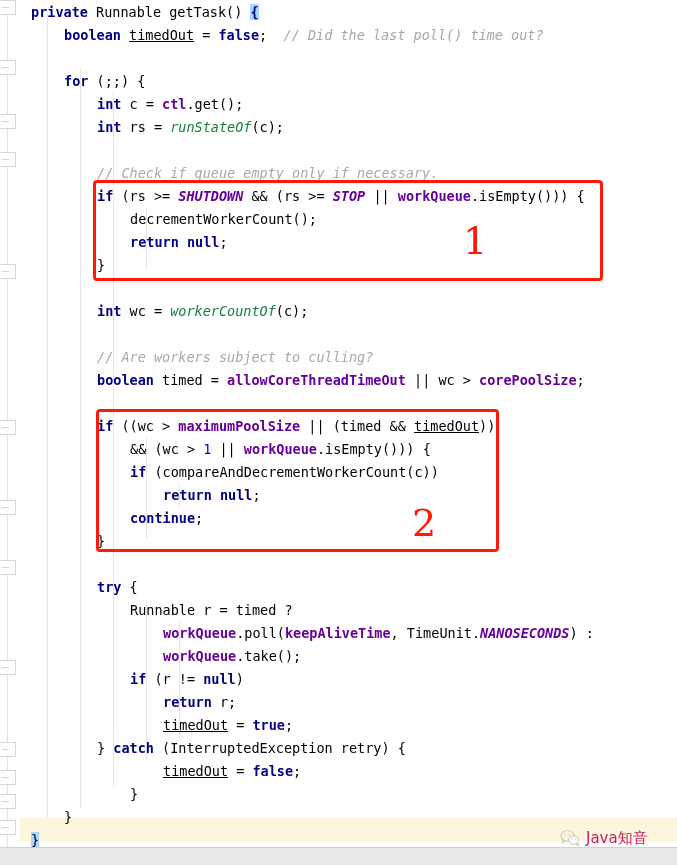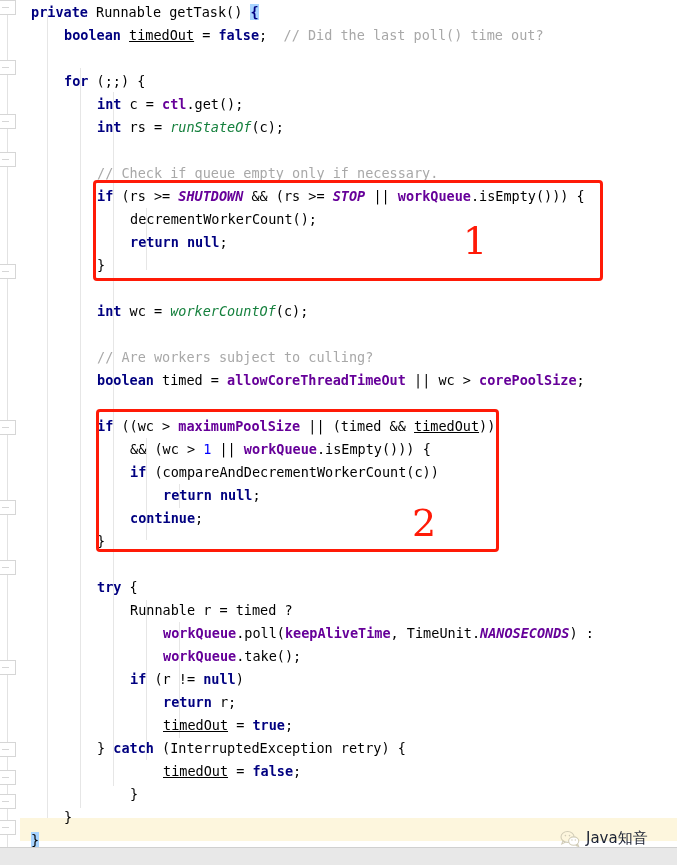--- a/index.html
+++ b/index.html
@@ -75,21 +75,21 @@
     left: 0;
     height: 23px;
     width: 677px;
     white-space: pre;
     color: #000000;
   }
 
   
   .kw      { color: #000080; font-weight: bold; }        
   .txt     { color: #000000; }                            
-  .cmt     { color: #a8a8a8; }        
+  .cmt     { color: #a8a8a8; font-style: italic; }        
   .fld     { color: #660099; font-weight: bold; }         
   .sconst  { color: #660099; font-weight: bold; font-style: italic; } 
   .smeth   { color: #15803d; font-style: italic; }        
   .num     { color: #0000ff; }                            
   .var-u   { color: #000000; text-decoration: underline; } 
   .brace-hl{ background: #a8d4ff; }
 
   
   #caret-line {
     position: absolute;
@@ -113,23 +113,23 @@
     font-family: "DejaVu Serif", "Liberation Serif", serif;
     font-size: 38px;
     line-height: 38px;
     font-weight: normal;
   }
 
   
   #watermark {
     position: absolute;
     display: flex;
-    align-items: flex-end;
+    align-items: flex-start;
     gap: 6px;
-    color: #0f172a;
+    color: #be185d;
     font-family: "DejaVu Sans", "Liberation Sans", sans-serif;
     font-size: 15px;
     opacity: .95;
   }
   #watermark .wm-icon {
     width: 20px; height: 18px;
     position: relative;
   }
 
   

